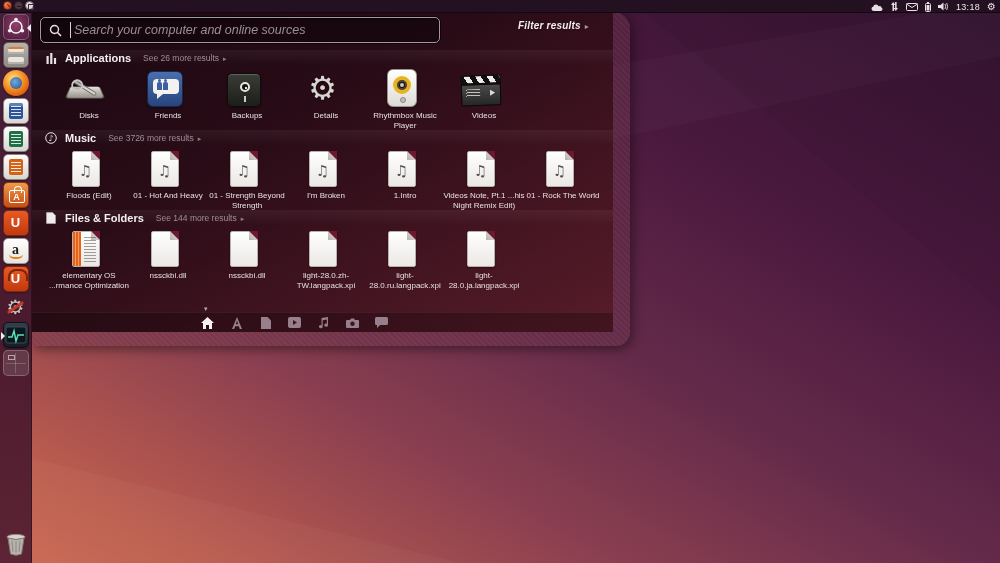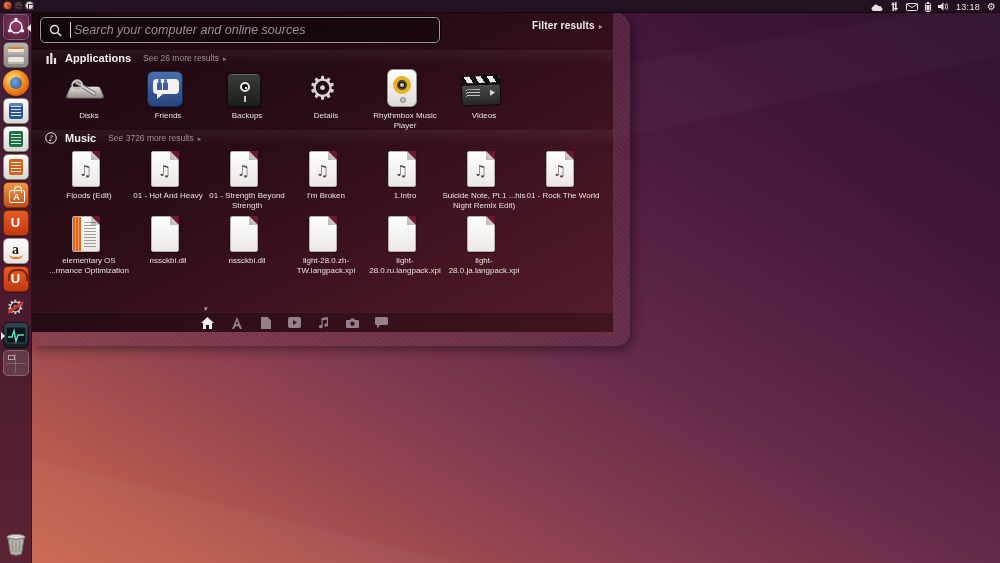--- a/index.html
+++ b/index.html
@@ -111,22 +111,22 @@
   .search-row { position:relative; height:38px; }
   .search-box { position:absolute; left:8px; top:5px; width:400px; height:26px;
     border:1px solid #a3979e; border-radius:5px; background:rgba(8,2,6,.45);
     box-shadow:0 0 0 1px rgba(0,0,0,.6), inset 0 1px 3px rgba(0,0,0,.6);
     display:flex; align-items:center; }
   .search-box svg { margin-left:8px; }
   .caret { width:1px; height:16px; background:#d8d2d6; margin-left:8px; }
   .search-input { flex:1; background:transparent; border:none; outline:none; height:22px;
     font-size:12.5px; color:#e8e2e6; padding-left:3px; }
   .search-input::placeholder { font-style:italic; color:#9a8f96; }
-  .filter { position:absolute; right:10px; top:8px; font-size:10px; font-weight:bold;
-    color:#f2edf0; letter-spacing:.2px; cursor:default; }
+  .filter { position:absolute; right:24px; top:8px; font-size:10px; font-weight:bold;
+    color:#f2edf0; letter-spacing:.2px; cursor:default;font-style:italic; }
   .filter .arr { color:#a89aa2; font-size:8px; margin-left:4px; }
 
   
   .sec-header { height:15px; padding-left:12px; display:flex; align-items:center;
     background:linear-gradient(to bottom, rgba(255,255,255,.05), rgba(255,255,255,0));
     border-top:1px solid rgba(255,255,255,.05); }
   .sec-icon { width:14px; display:flex; justify-content:center; margin-right:7px; color:#e8e2e6; }
   .sec-title { font-size:11px; font-weight:bold; color:#f4eff2; margin-right:12px; }
   .see-more { font-size:8.5px; color:#9e8e97; }
   .see-more .arr { font-size:7px; margin-left:4px; color:#8d7d86; }
@@ -479,32 +479,43 @@
           </div>
         </div>
       <div class="label">1.Intro</div>
     </div>
     <div class="cell">
       <div class="icon-zone">
           <div class="page">
             <span class="note glyph">♫</span>
           </div>
         </div>
-      <div class="label">Suicide Note, Pt.1 ...his Night Remix Edit)</div>
+      <div class="label">Videos Note, Pt.1 ...his Night Remix Edit)</div>
     </div>
     <div class="cell">
       <div class="icon-zone">
           <div class="page">
             <span class="note glyph">♫</span>
           </div>
         </div>
       <div class="label">01 - Rock The World</div>
     </div>
   </div>
 
+  <div class="sec-header">
+    <span class="sec-icon">
+      <svg width="10" height="12" viewBox="0 0 10 12">
+          <path d="M0.5 0.5 H6.5 L9.5 3.5 V11.5 H0.5 Z" fill="#f0ebee" stroke="#b7aeb3" stroke-width="0.6"></path>
+        </svg>
+    </span>
+    <span class="sec-title">Files &amp; Folders</span>
+    <span class="see-more">
+      <span>See 144 more results</span><span class="arr glyph">▸</span>
+    </span>
+  </div>
   <div class="grid">
     <div class="cell">
       <div class="icon-zone">
           <div class="page">
         <div class="stripe"></div>
             <div class="textlines"></div>
           </div>
         </div>
       <div class="label">elementary OS ...rmance Optimization</div>
     </div>

